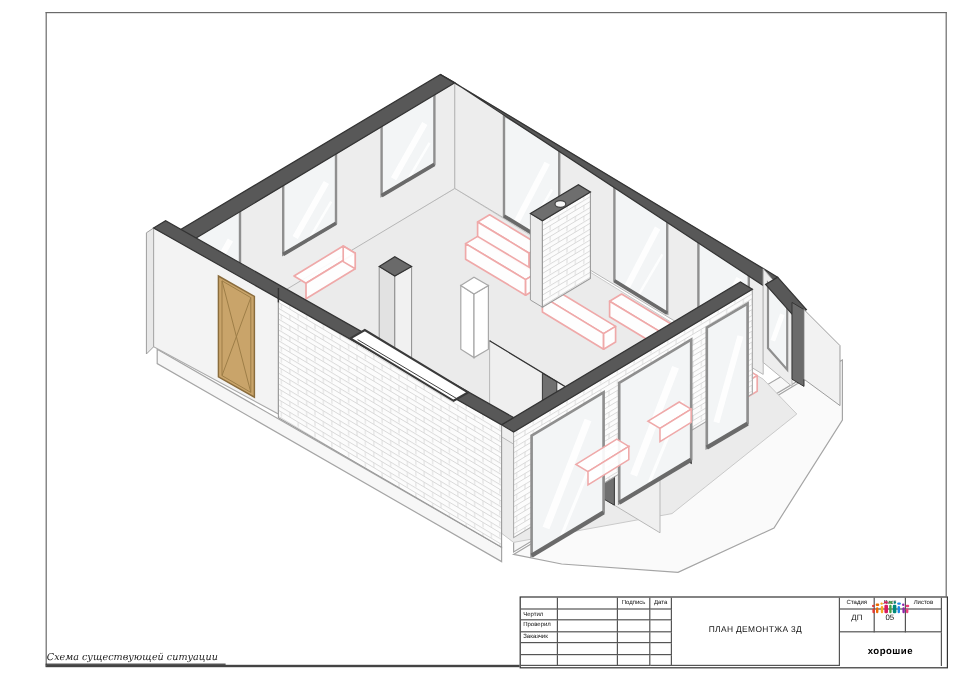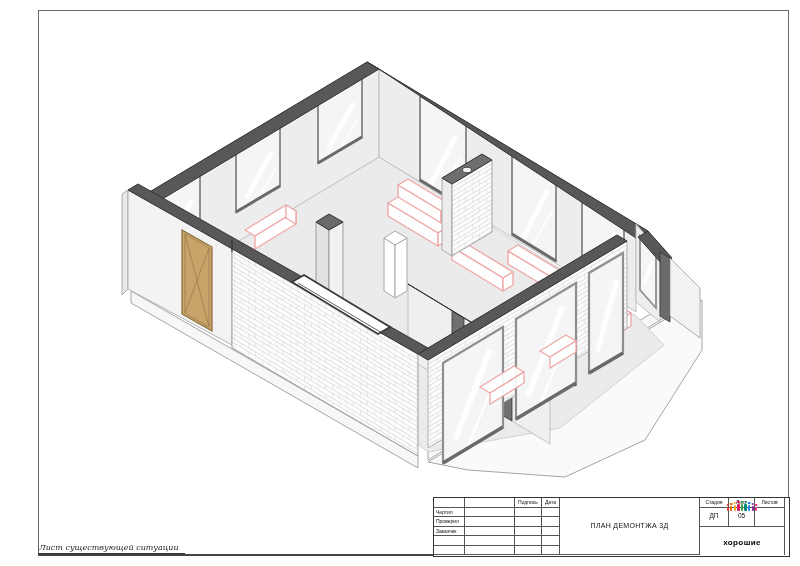--- a/index.html
+++ b/index.html
@@ -275,13 +275,13 @@
   <div class="c" style="grid-column:2;grid-row:5"></div>
   <div class="c" style="grid-column:3;grid-row:5"></div>
   <div class="c" style="grid-column:4;grid-row:5"></div>
 
   <div class="c" style="grid-column:1;grid-row:6"></div>
   <div class="c" style="grid-column:2;grid-row:6"></div>
   <div class="c" style="grid-column:3;grid-row:6"></div>
   <div class="c" style="grid-column:4;grid-row:6"></div>
 </div>
 
-<div class="footnote">Лист существующей ситуации</div>
+<div class="footnote">Схема существующей ситуации</div>
 
 </body></html>

